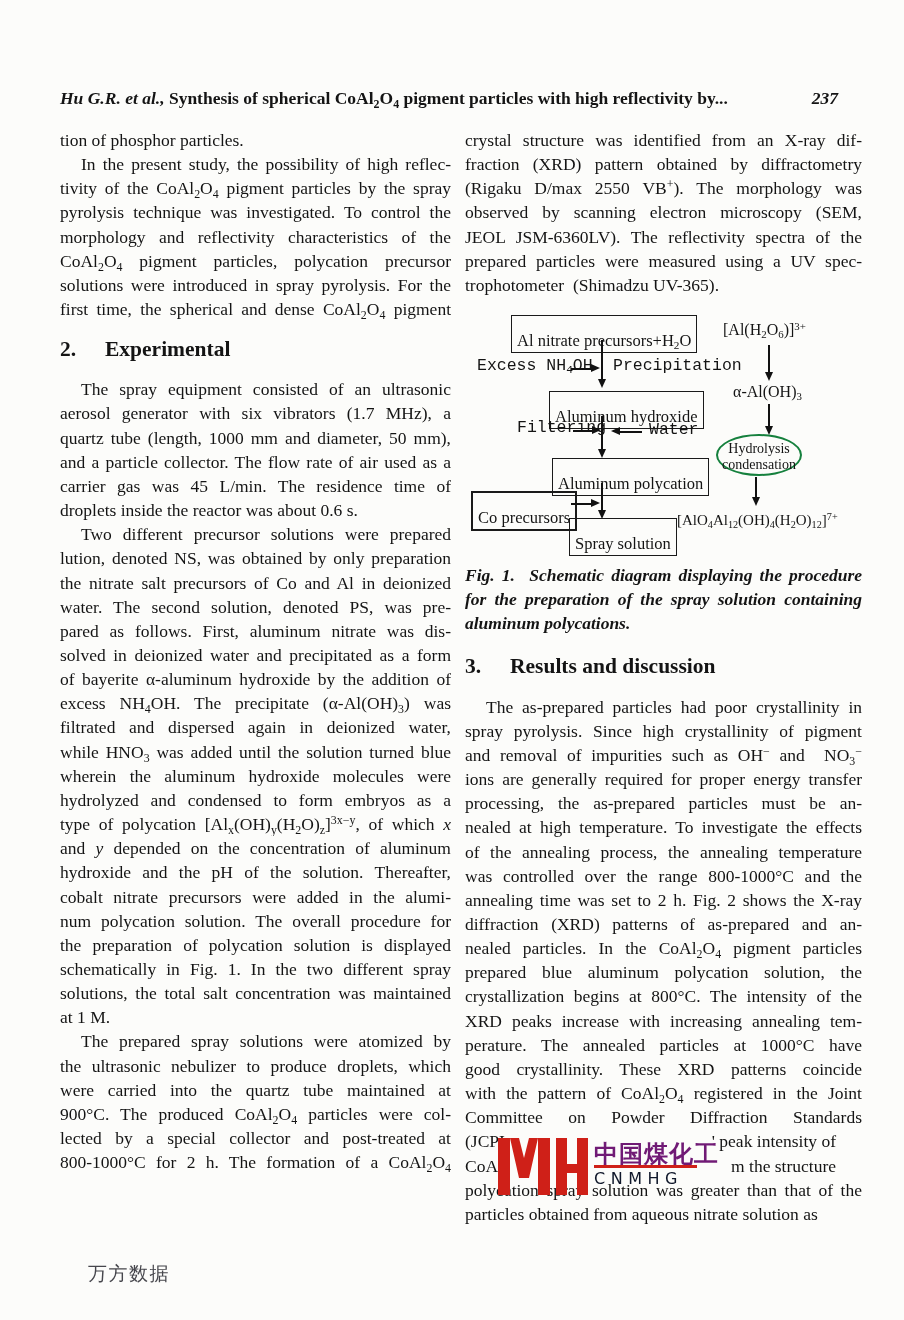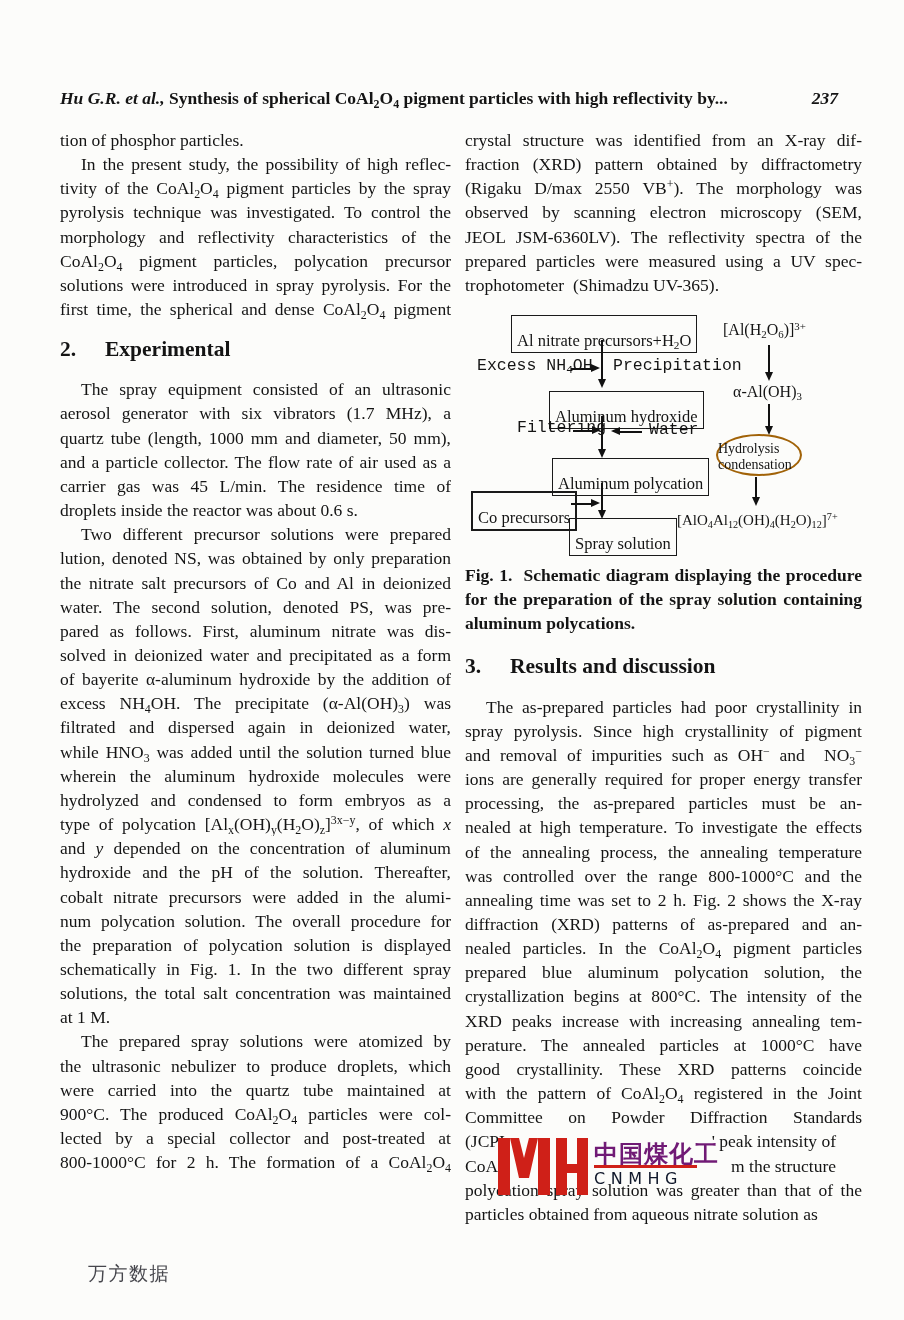--- a/index.html
+++ b/index.html
@@ -16,37 +16,37 @@
         text-align:justify;text-align-last:justify;}
   .line.final{text-align-last:left;}
   .line.indent{text-indent:21px;}
   .line.frag{display:flex;justify-content:space-between;padding-right:26px;}
   sub,sup{font-size:68%;line-height:0;}
   sub{vertical-align:-0.3em;}
   sup{vertical-align:0.5em;}
   .sec-head{display:flex;font-weight:bold;font-size:21.5px;margin:16px 0 15px 0;}
   .sec-head .num{width:45px;}
   .caption{margin-top:12px;font-weight:bold;}
-  .caption .line{font-size:17.5px;}
+  .caption .line{font-size:17.5px;font-style:italic;}
   
   .fig{position:relative;width:397px;height:238px;margin-top:16px;font-size:16.5px;}
   .fbox{position:absolute;border:1.5px solid #1a1a1a;padding:15px 5px 2px 5px;
         white-space:nowrap;line-height:19px;}
   .fbox.thick{border-width:2.2px;text-align:right;}
   .flab{position:absolute;white-space:nowrap;font-family:Liberation Mono, monospace;}
   .hl{position:absolute;height:1.8px;background:#111;}
   .vl{position:absolute;width:1.8px;background:#111;}
   .ah-r{position:absolute;width:0;height:0;border-left:9px solid #111;
         border-top:4.5px solid transparent;border-bottom:4.5px solid transparent;}
   .ah-l{position:absolute;width:0;height:0;border-right:9px solid #111;
         border-top:4.5px solid transparent;border-bottom:4.5px solid transparent;}
   .ah-d{position:absolute;width:0;height:0;border-top:9px solid #111;
         border-left:4.5px solid transparent;border-right:4.5px solid transparent;}
   .ellipse{position:absolute;left:251px;top:121px;width:86px;height:42px;
-           border:2px solid #a16207;border-radius:50%;
+           border:2px solid #15803d;border-radius:50%;text-align:center;
            font-size:14px;line-height:16px;padding-top:5px;box-sizing:border-box;}
   .fformula{position:absolute;white-space:nowrap;}
   
   .rel{position:relative;}
   .watermark{position:absolute;left:33px;top:443px;width:210px;height:60px;}
   .wm-logo{position:absolute;left:0;top:0;}
   .wm-cn{position:absolute;left:96px;top:0;font-family:"DejaVu Sans",sans-serif;
          font-size:24px;letter-spacing:1px;color:#701a75;white-space:nowrap;font-weight:bold;}
   .wm-line{position:absolute;left:96px;top:27.5px;width:103px;height:2.5px;}
   .wm-latin{position:absolute;left:96px;top:31px;font-family:"DejaVu Sans",sans-serif;

